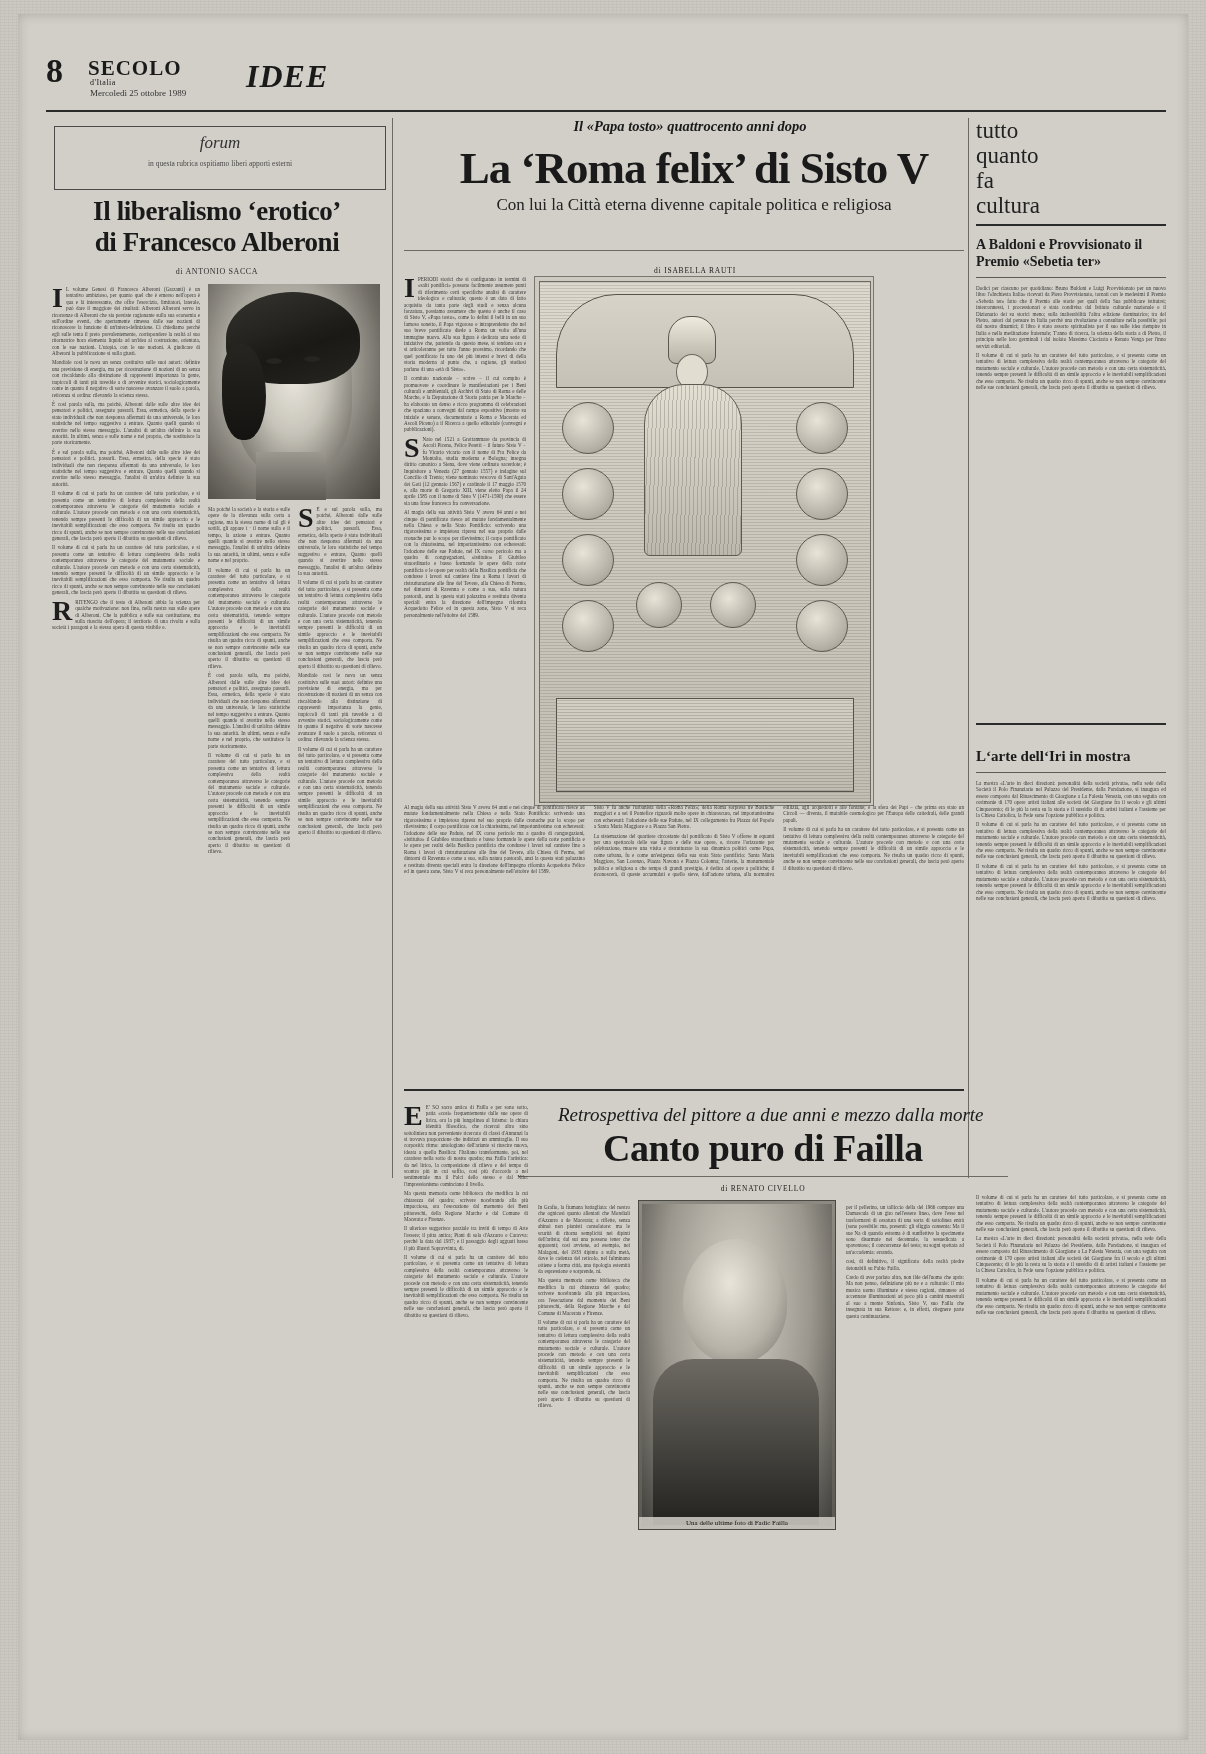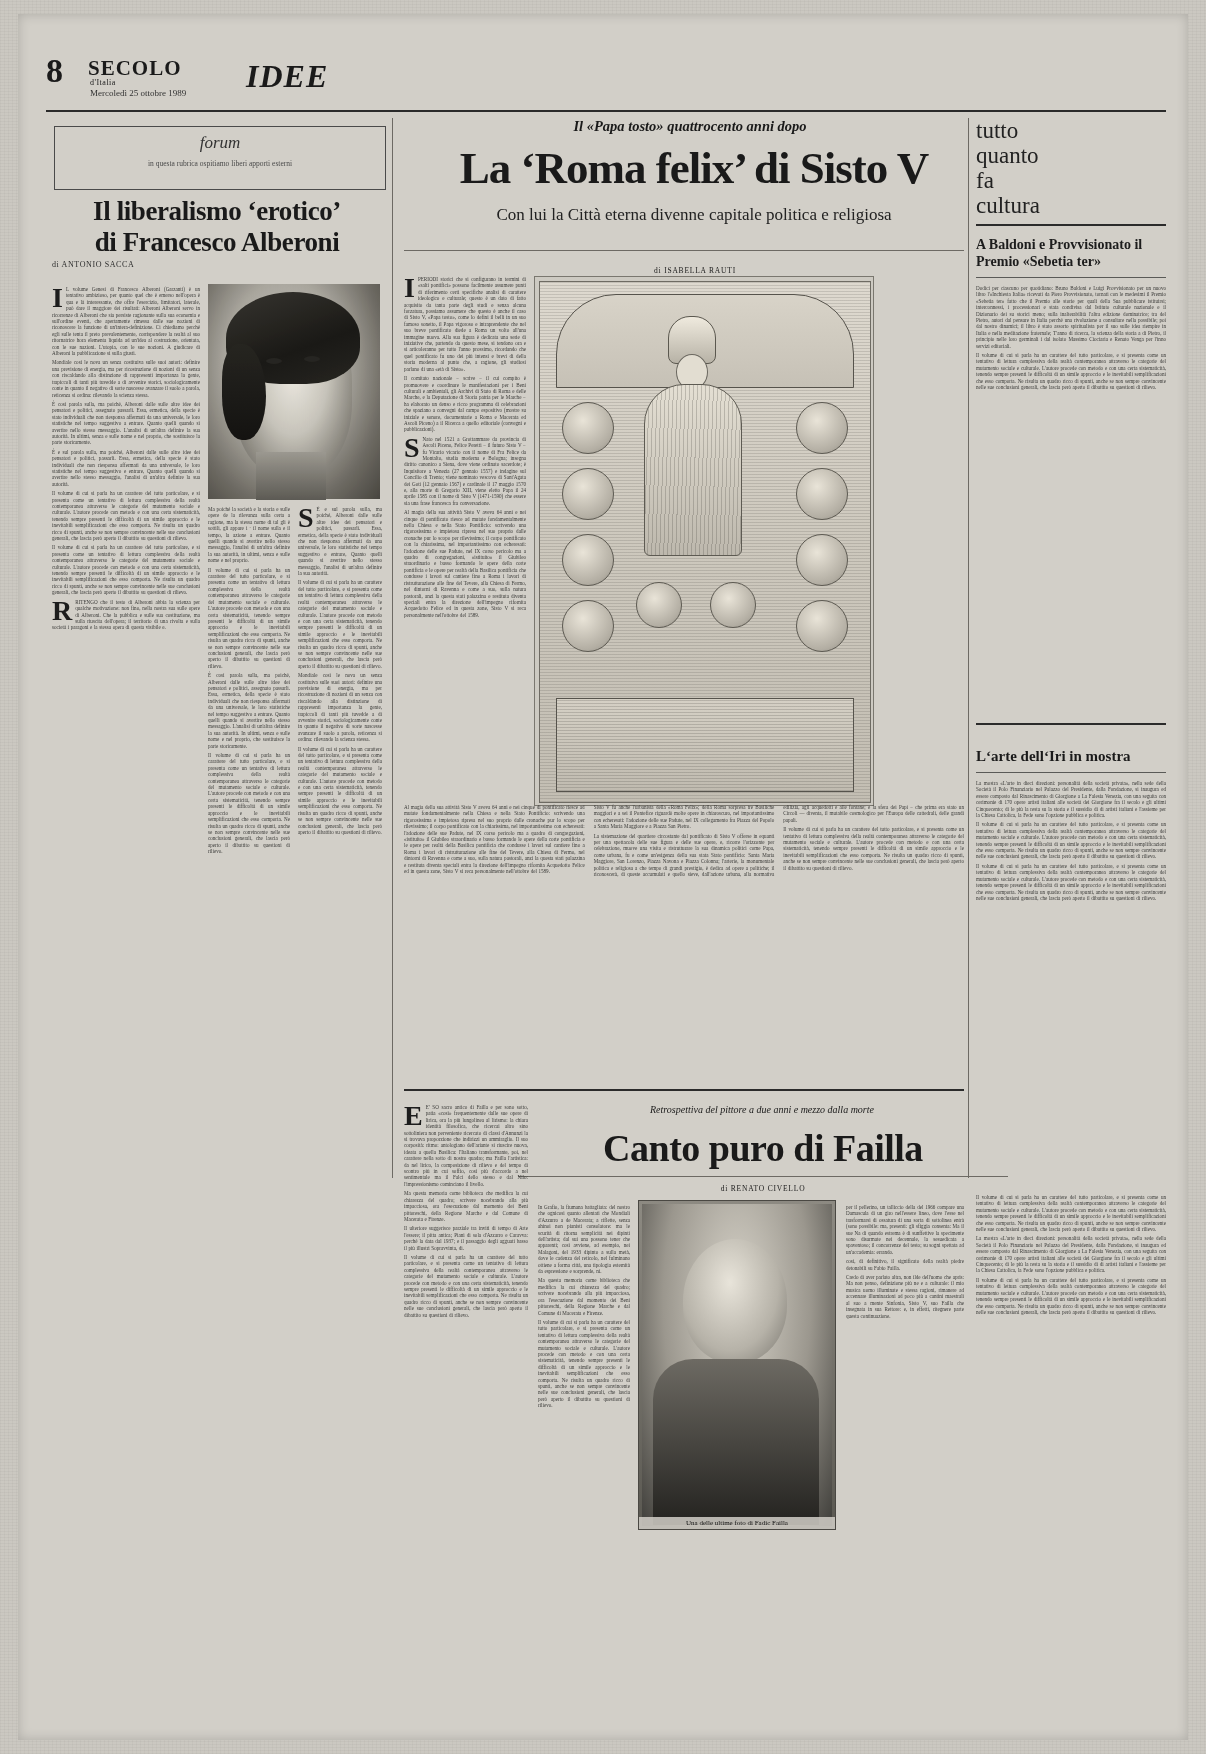--- a/index.html
+++ b/index.html
@@ -23,36 +23,36 @@
     font-family:"Liberation Serif",serif; -webkit-hyphens:auto;hyphens:auto;word-spacing:.3px;}
   .col-text p{margin:0 0 3px 0;}
   .dropcap{float:left;font-size:28px;line-height:22px;font-weight:bold;padding:1px 3px 0 0;color:#1d1d1d;}
   
   .forum-box{position:absolute;left:36px;top:112px;width:322px;height:62px;border:1px solid #4a4a4a;padding-left:8px;}
   .forum-box .fb-title{position:absolute;left:0;right:0;top:6px;text-align:center;font-size:17px;font-style:italic;color:#333;}
   .forum-box .fb-sub{position:absolute;left:0;right:0;top:32px;text-align:center;font-size:7.5px;color:#4a4a4a;}
   .lead-head{position:absolute;left:34px;top:182px;width:330px;text-align:center;}
   .lead-head .l1{font-size:27px;font-weight:bold;letter-spacing:-.4px;line-height:31px;}
   .lead-head .l2{font-size:27px;font-weight:bold;letter-spacing:-.4px;line-height:31px;}
-  .byline{position:absolute;left:34px;top:246px;width:330px;text-align:left;font-size:8px;letter-spacing:.6px;color:#2d2d2d;}
+  .byline{position:absolute;left:34px;top:253px;width:330px;text-align:center;font-size:8px;letter-spacing:.6px;color:#2d2d2d;}
   .portrait{position:absolute;left:190px;top:270px;width:172px;height:215px;
      background:radial-gradient(ellipse at 45% 38%, #cfccc4 0%, #a7a49c 45%, #6e6b64 75%, #4a4842 100%);
      filter:contrast(1.05);}
   .portrait .face{position:absolute;left:26px;top:18px;width:118px;height:175px;border-radius:46% 46% 42% 42%;
      background:radial-gradient(ellipse at 50% 40%, #e7e4dc 0%, #c3c0b7 42%, #8d8a82 72%, #5d5b55 100%);}
   .portrait .hair{position:absolute;left:18px;top:8px;width:134px;height:92px;border-radius:50% 50% 40% 40%;
      background:linear-gradient(160deg,#3a3833 0%, #1f1e1b 60%, #2b2a26 100%);}
   .portrait .hair2{position:absolute;left:14px;top:60px;width:44px;height:96px;border-radius:40% 60% 50% 50%;
      background:linear-gradient(180deg,#2a2925 0%, #191816 100%);}
   .portrait .eye{position:absolute;width:16px;height:6px;border-radius:50%;background:#2a2926;}
   .portrait .neck{position:absolute;left:48px;top:168px;width:70px;height:48px;background:linear-gradient(180deg,#9a978f,#5e5c56);}
   
   .kicker{position:absolute;left:392px;top:104px;width:560px;text-align:center;font-size:14.5px;font-style:italic;font-weight:bold;}
   .mainhead{position:absolute;left:386px;top:128px;width:580px;text-align:center;font-size:45px;font-weight:bold;letter-spacing:-1px;line-height:52px;}
-  .subhead{position:absolute;left:386px;top:190px;width:580px;text-align:center;font-size:17px;line-height:22px;color:#222;}
+  .subhead{position:absolute;left:386px;top:180px;width:580px;text-align:center;font-size:17px;line-height:22px;color:#222;}
   .rauti{position:absolute;left:512px;top:252px;width:330px;text-align:center;font-size:7.5px;letter-spacing:.8px;}
   
   .engraving{position:absolute;left:516px;top:262px;width:330px;height:520px;background:#cdcac2;border:1px solid #7a776f;padding:4px;}
   .eng-inner{position:relative;width:100%;height:100%;background:
       repeating-linear-gradient(0deg,rgba(60,58,54,.16) 0 1px,rgba(255,255,255,0) 1px 3px),
       linear-gradient(180deg,#ded9cf 0%,#cdc8bd 50%,#c3beb3 100%);
       border:1px solid #6e6b63;}
   .eng-arch{position:absolute;left:16px;top:12px;right:16px;height:92px;border:1px solid #56534c;border-radius:60px 60px 0 0;background:linear-gradient(180deg,#d8d3c8,#c6c1b6);}
   .eng-pope{position:absolute;left:96px;top:34px;width:112px;height:236px;}
   .eng-pope .tiara{position:absolute;left:32px;top:0;width:46px;height:46px;border-radius:22px 22px 8px 8px;background:linear-gradient(180deg,#efeade,#b7b2a6);border:1px solid #5b584f;}
@@ -65,21 +65,21 @@
   .eng-base{position:absolute;left:16px;bottom:10px;right:16px;height:92px;border:1px solid #56534c;background:
       repeating-linear-gradient(0deg,rgba(60,58,54,.2) 0 1px,rgba(255,255,255,0) 1px 3px),linear-gradient(180deg,#d5d0c5,#c0bbb0);}
   
   .rail{position:absolute;left:958px;top:104px;width:190px;}
   .rail-title{font-family:"Liberation Serif",serif;font-size:23px;line-height:25px;color:#222;border-bottom:2px solid #2b2b2b;padding-bottom:6px;}
   .rail-head{margin-top:10px;font-size:14px;font-weight:bold;line-height:17px;color:#1d1d1d;}
   .rail-head2{margin-top:22px;font-size:15px;font-weight:bold;line-height:18px;}
   .hr-thin{height:1px;background:#5a5a57;margin:7px 0;}
   .hr-thick{height:2px;background:#2b2b2b;margin:8px 0;}
   
-  .retro-kicker{position:absolute;left:524px;top:1090px;width:440px;text-align:center;font-size:10px;font-style:italic;}
+  .retro-kicker{position:absolute;left:540px;top:1090px;width:440px;text-align:left;font-size:19px;font-style:italic;}
   .failla-head{position:absolute;left:500px;top:1112px;width:490px;text-align:center;font-size:38px;font-weight:bold;letter-spacing:-.5px;}
   .civello{position:absolute;left:600px;top:1170px;width:290px;text-align:center;font-size:7.5px;letter-spacing:.8px;}
   .failla-photo{position:absolute;left:620px;top:1186px;width:196px;height:328px;background:linear-gradient(180deg,#8d8a82,#5a5851);border:1px solid #4a4843;}
   .fp-bg{position:absolute;inset:3px;background:radial-gradient(ellipse at 50% 30%, #d9d5cb 0%, #9b978e 55%, #3f3e3a 100%);}
   .fp-head{position:absolute;left:44px;top:38px;width:104px;height:124px;border-radius:50% 50% 46% 46%;background:radial-gradient(ellipse at 45% 35%,#e8e4da,#b6b2a8 60%,#75726b 100%);}
   .fp-body{position:absolute;left:14px;top:158px;width:166px;height:166px;background:linear-gradient(180deg,#6d6a63,#23221f);border-radius:40px 40px 0 0;}
   .fp-cap{position:absolute;left:0;bottom:0;width:100%;text-align:center;font-size:7px;color:#111;background:rgba(210,207,200,.85);padding:2px 0;}
   
   .vline{position:absolute;width:1px;background:#6d6a64;}
   .hline{position:absolute;height:1px;background:#6d6a64;}

